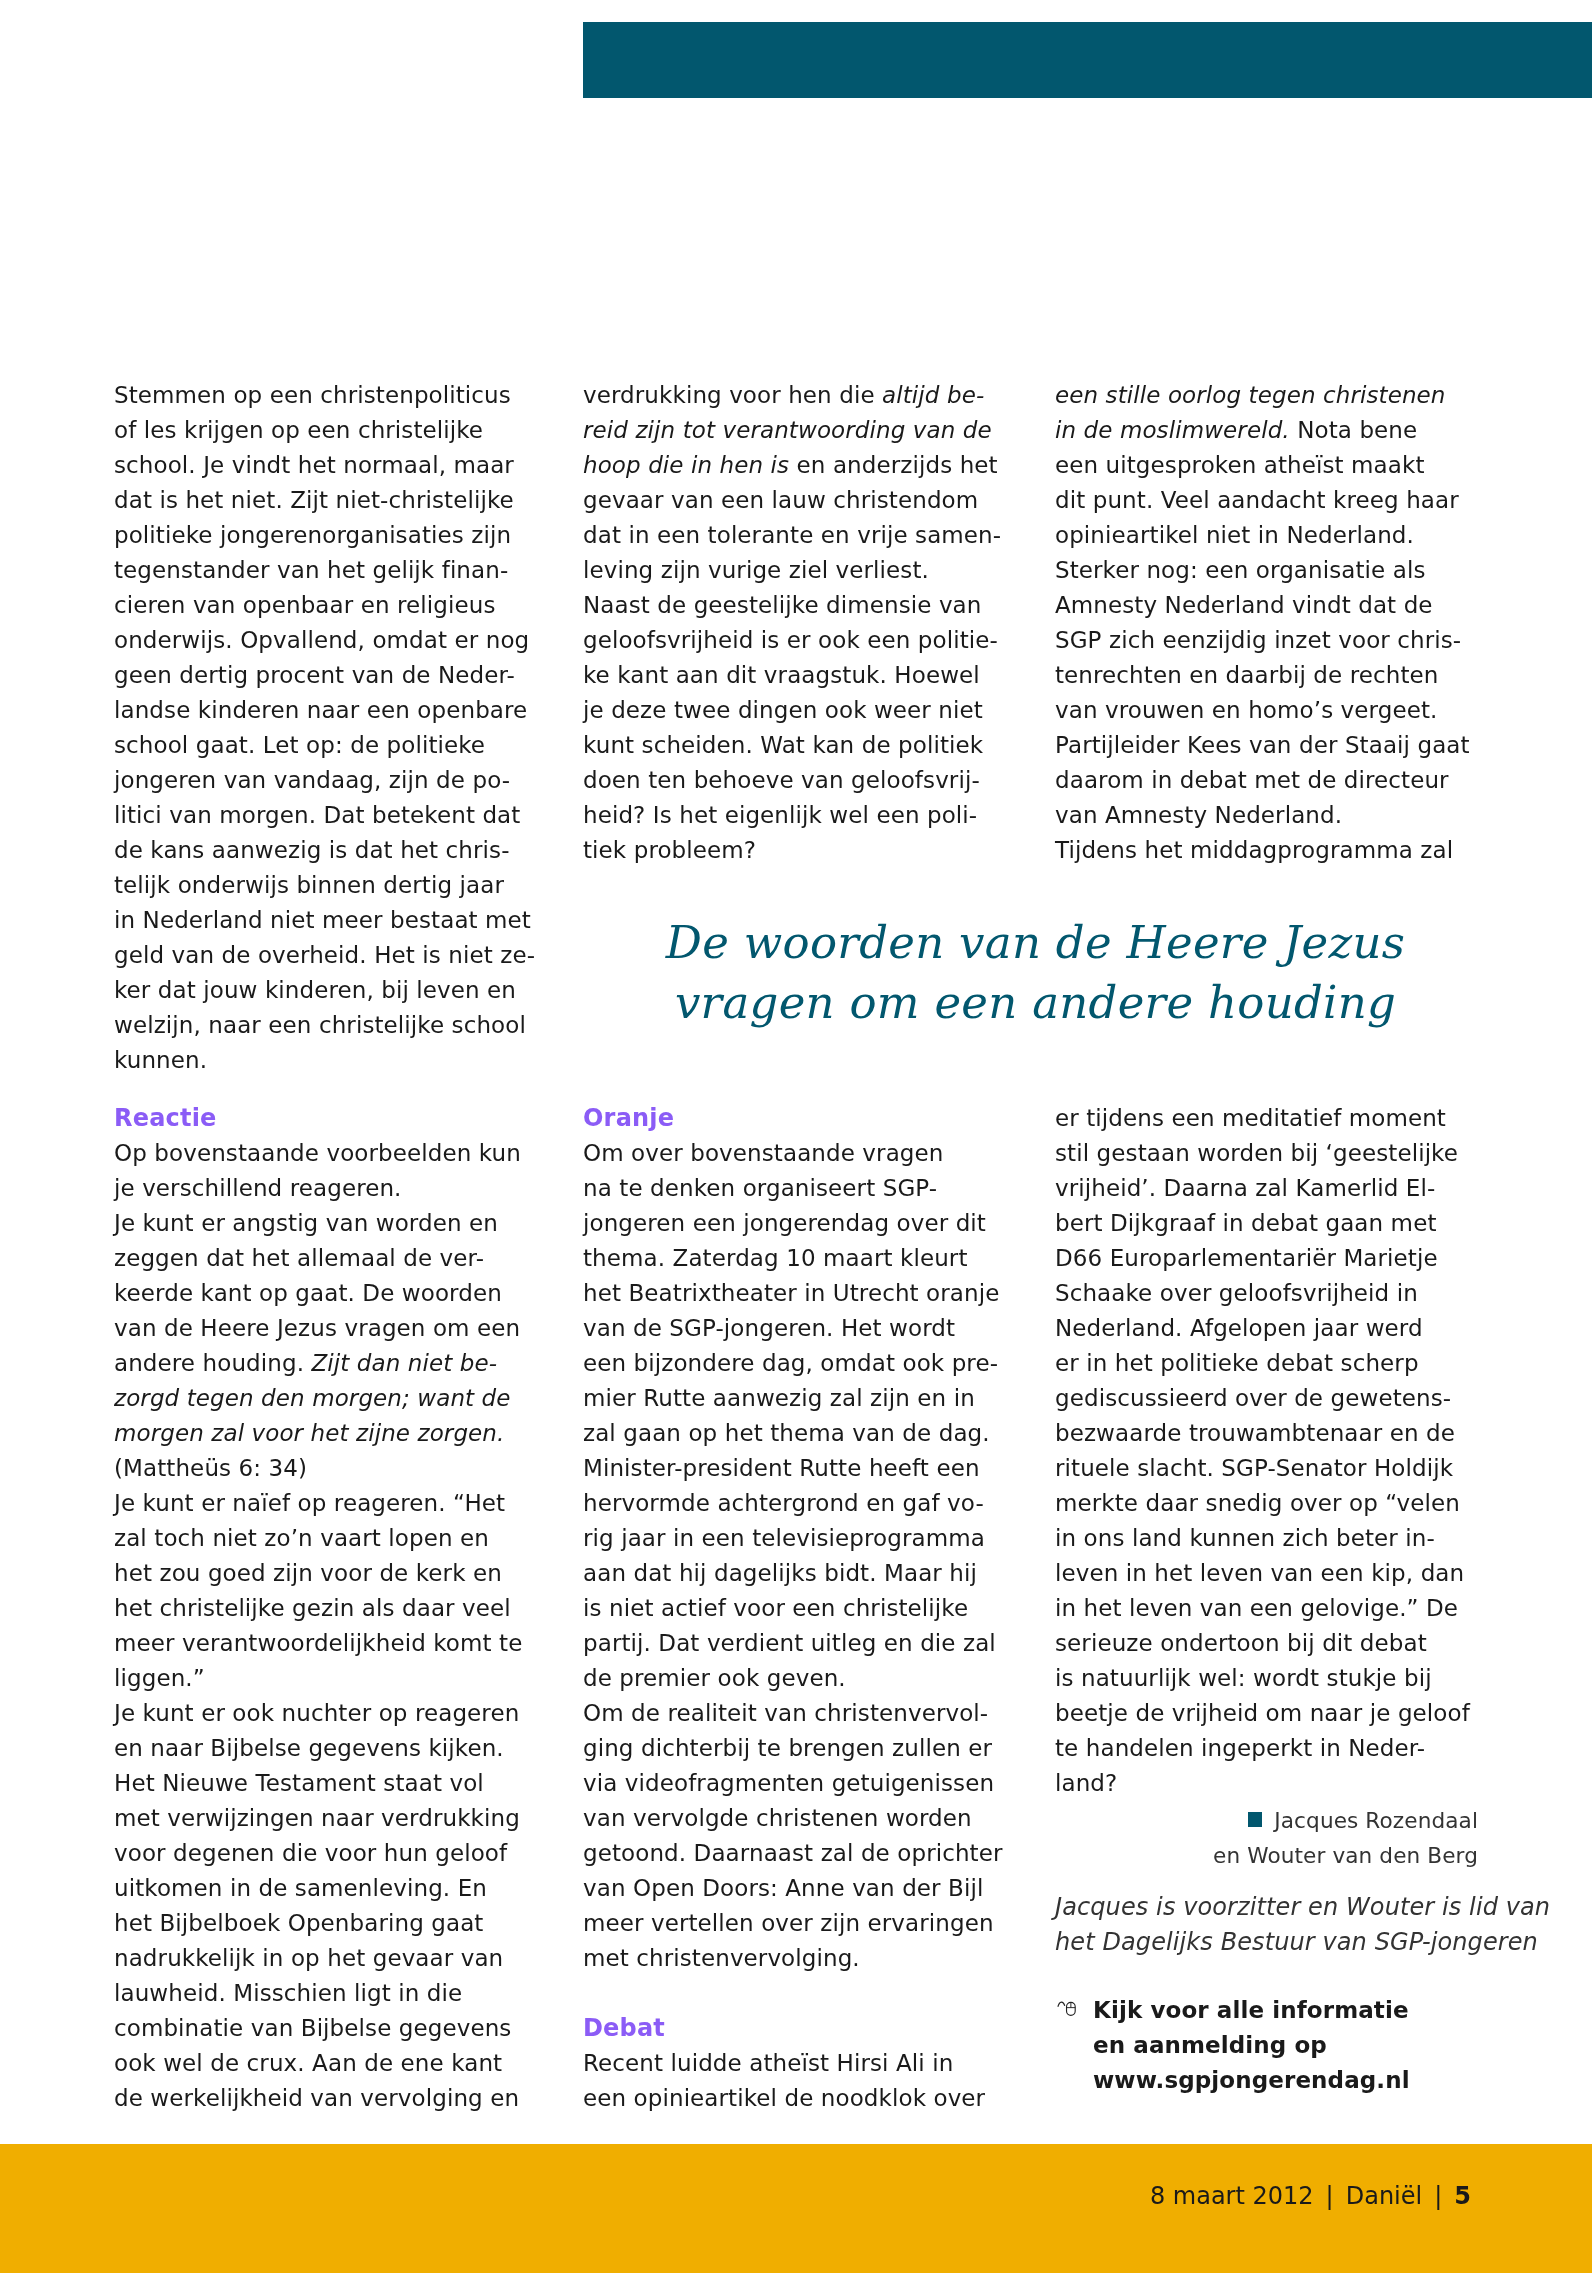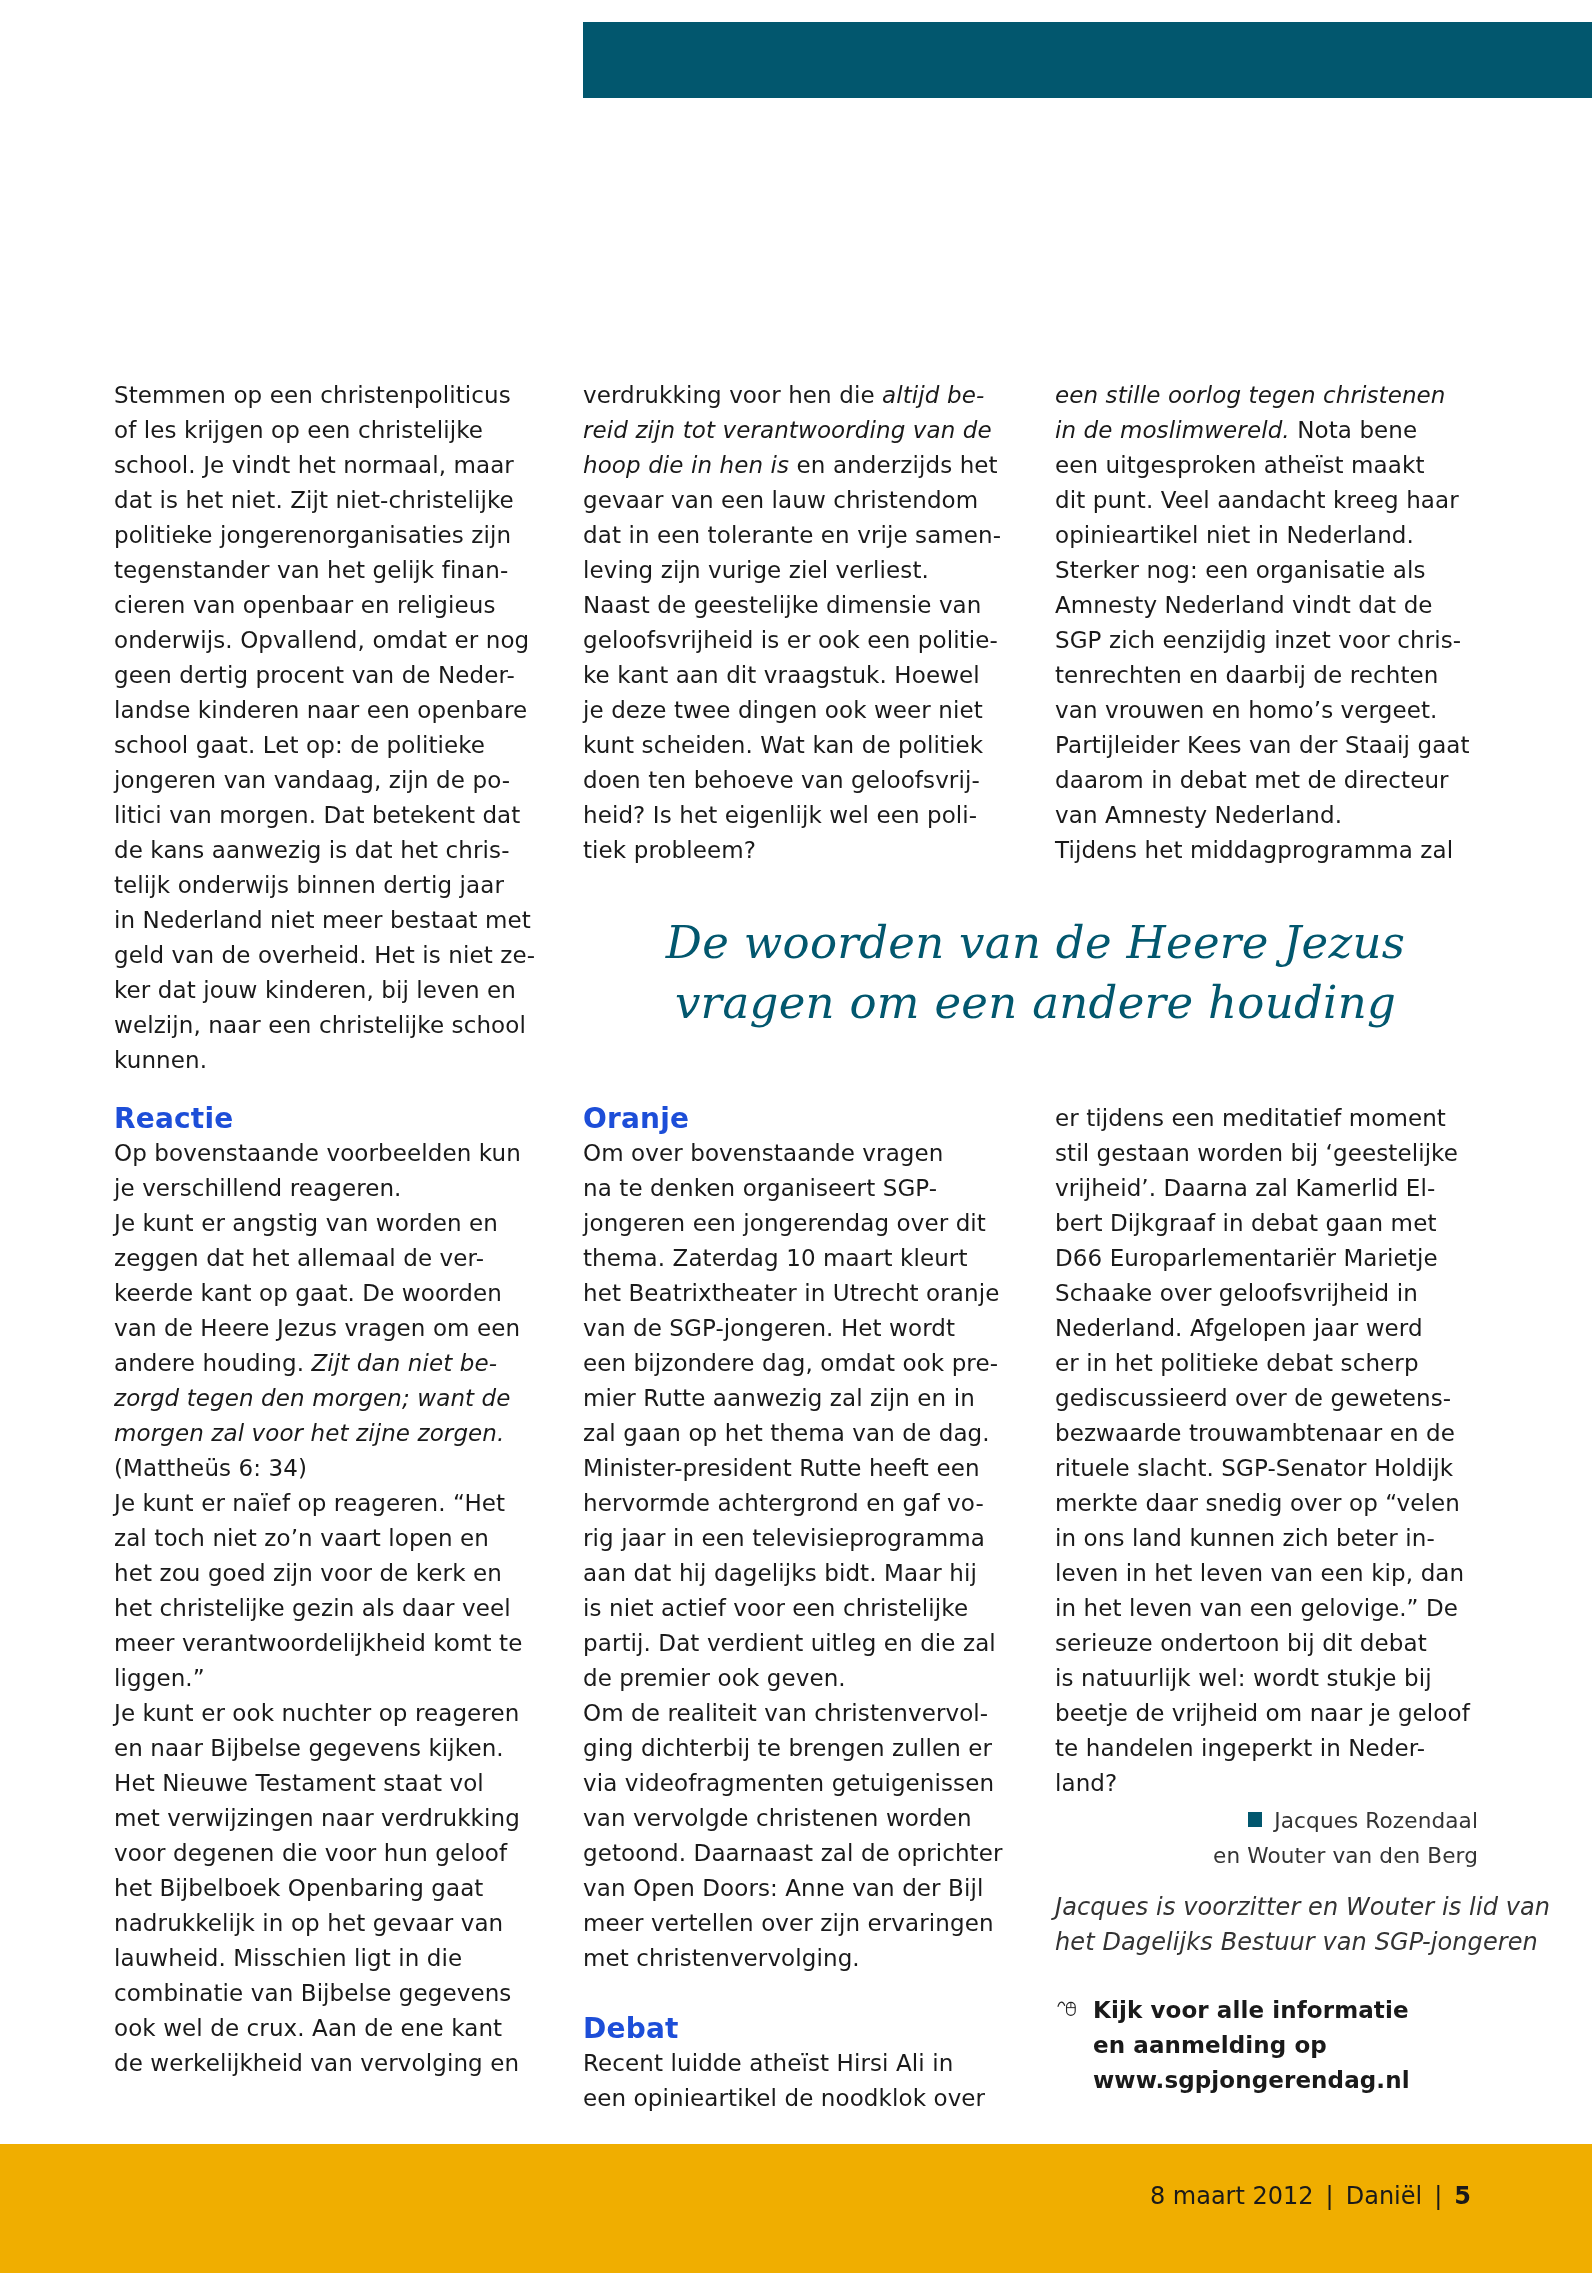--- a/index.html
+++ b/index.html
@@ -10,21 +10,21 @@
   .teal-bar { position: absolute; left: 583px; top: 21.6px; width: 1009px; height: 76px; background: #02576E; }
   .col { position: absolute; width: 431px; font-size: 23px; line-height: 35px; letter-spacing: 0.1px; }
   .col .ln { display: block; white-space: nowrap; }
   .col1-top { left: 114px; top: 378px; }
   .col2-top { left: 583px; top: 378px; }
   .col3-top { left: 1055px; top: 378px; }
   .col1-bot { left: 114px; top: 1101px; }
   .col2-bot { left: 583px; top: 1101px; }
   .col3-bot { left: 1055px; top: 1101px; }
   .heading {
-    display: block; color: #1d4ed8; font-weight: bold; font-size: 28px; line-height: 35px;
+    display: block; color: #8b5cf6; font-weight: bold; font-size: 24px; line-height: 35px;
     font-family: "DejaVu Sans", sans-serif; letter-spacing: 0.2px;
   }
   .gap { display: block; height: 35px; }
   em, .it { font-style: italic; }
   .pull-quote {
     position: absolute; left: 604px; width: 863px; top: 913px; text-align: center;
     font-family: "DejaVu Serif", serif; font-style: italic; color: #02576E;
     font-size: 45px; line-height: 60px; letter-spacing: 0.3px;
   }
   .byline { text-align: right; width: 423px; color: #333; font-size: 21.6px; }
@@ -129,20 +129,21 @@
       <span class="ln">zal toch niet zo’n vaart lopen en</span>
       <span class="ln">het zou goed zijn voor de kerk en</span>
       <span class="ln">het christelijke gezin als daar veel</span>
       <span class="ln">meer verantwoordelijkheid komt te</span>
       <span class="ln">liggen.”</span>
       <span class="ln">Je kunt er ook nuchter op reageren</span>
       <span class="ln">en naar Bijbelse gegevens kijken.</span>
       <span class="ln">Het Nieuwe Testament staat vol</span>
       <span class="ln">met verwijzingen naar verdrukking</span>
       <span class="ln">voor degenen die voor hun geloof</span>
+      <span class="ln">uitkomen in de samenleving. En</span>
       <span class="ln">het Bijbelboek Openbaring gaat</span>
       <span class="ln">nadrukkelijk in op het gevaar van</span>
       <span class="ln">lauwheid. Misschien ligt in die</span>
       <span class="ln">combinatie van Bijbelse gegevens</span>
       <span class="ln">ook wel de crux. Aan de ene kant</span>
       <span class="ln">de werkelijkheid van vervolging en</span>
     </div>
 </div>
 
 <div class="col col2-bot">

